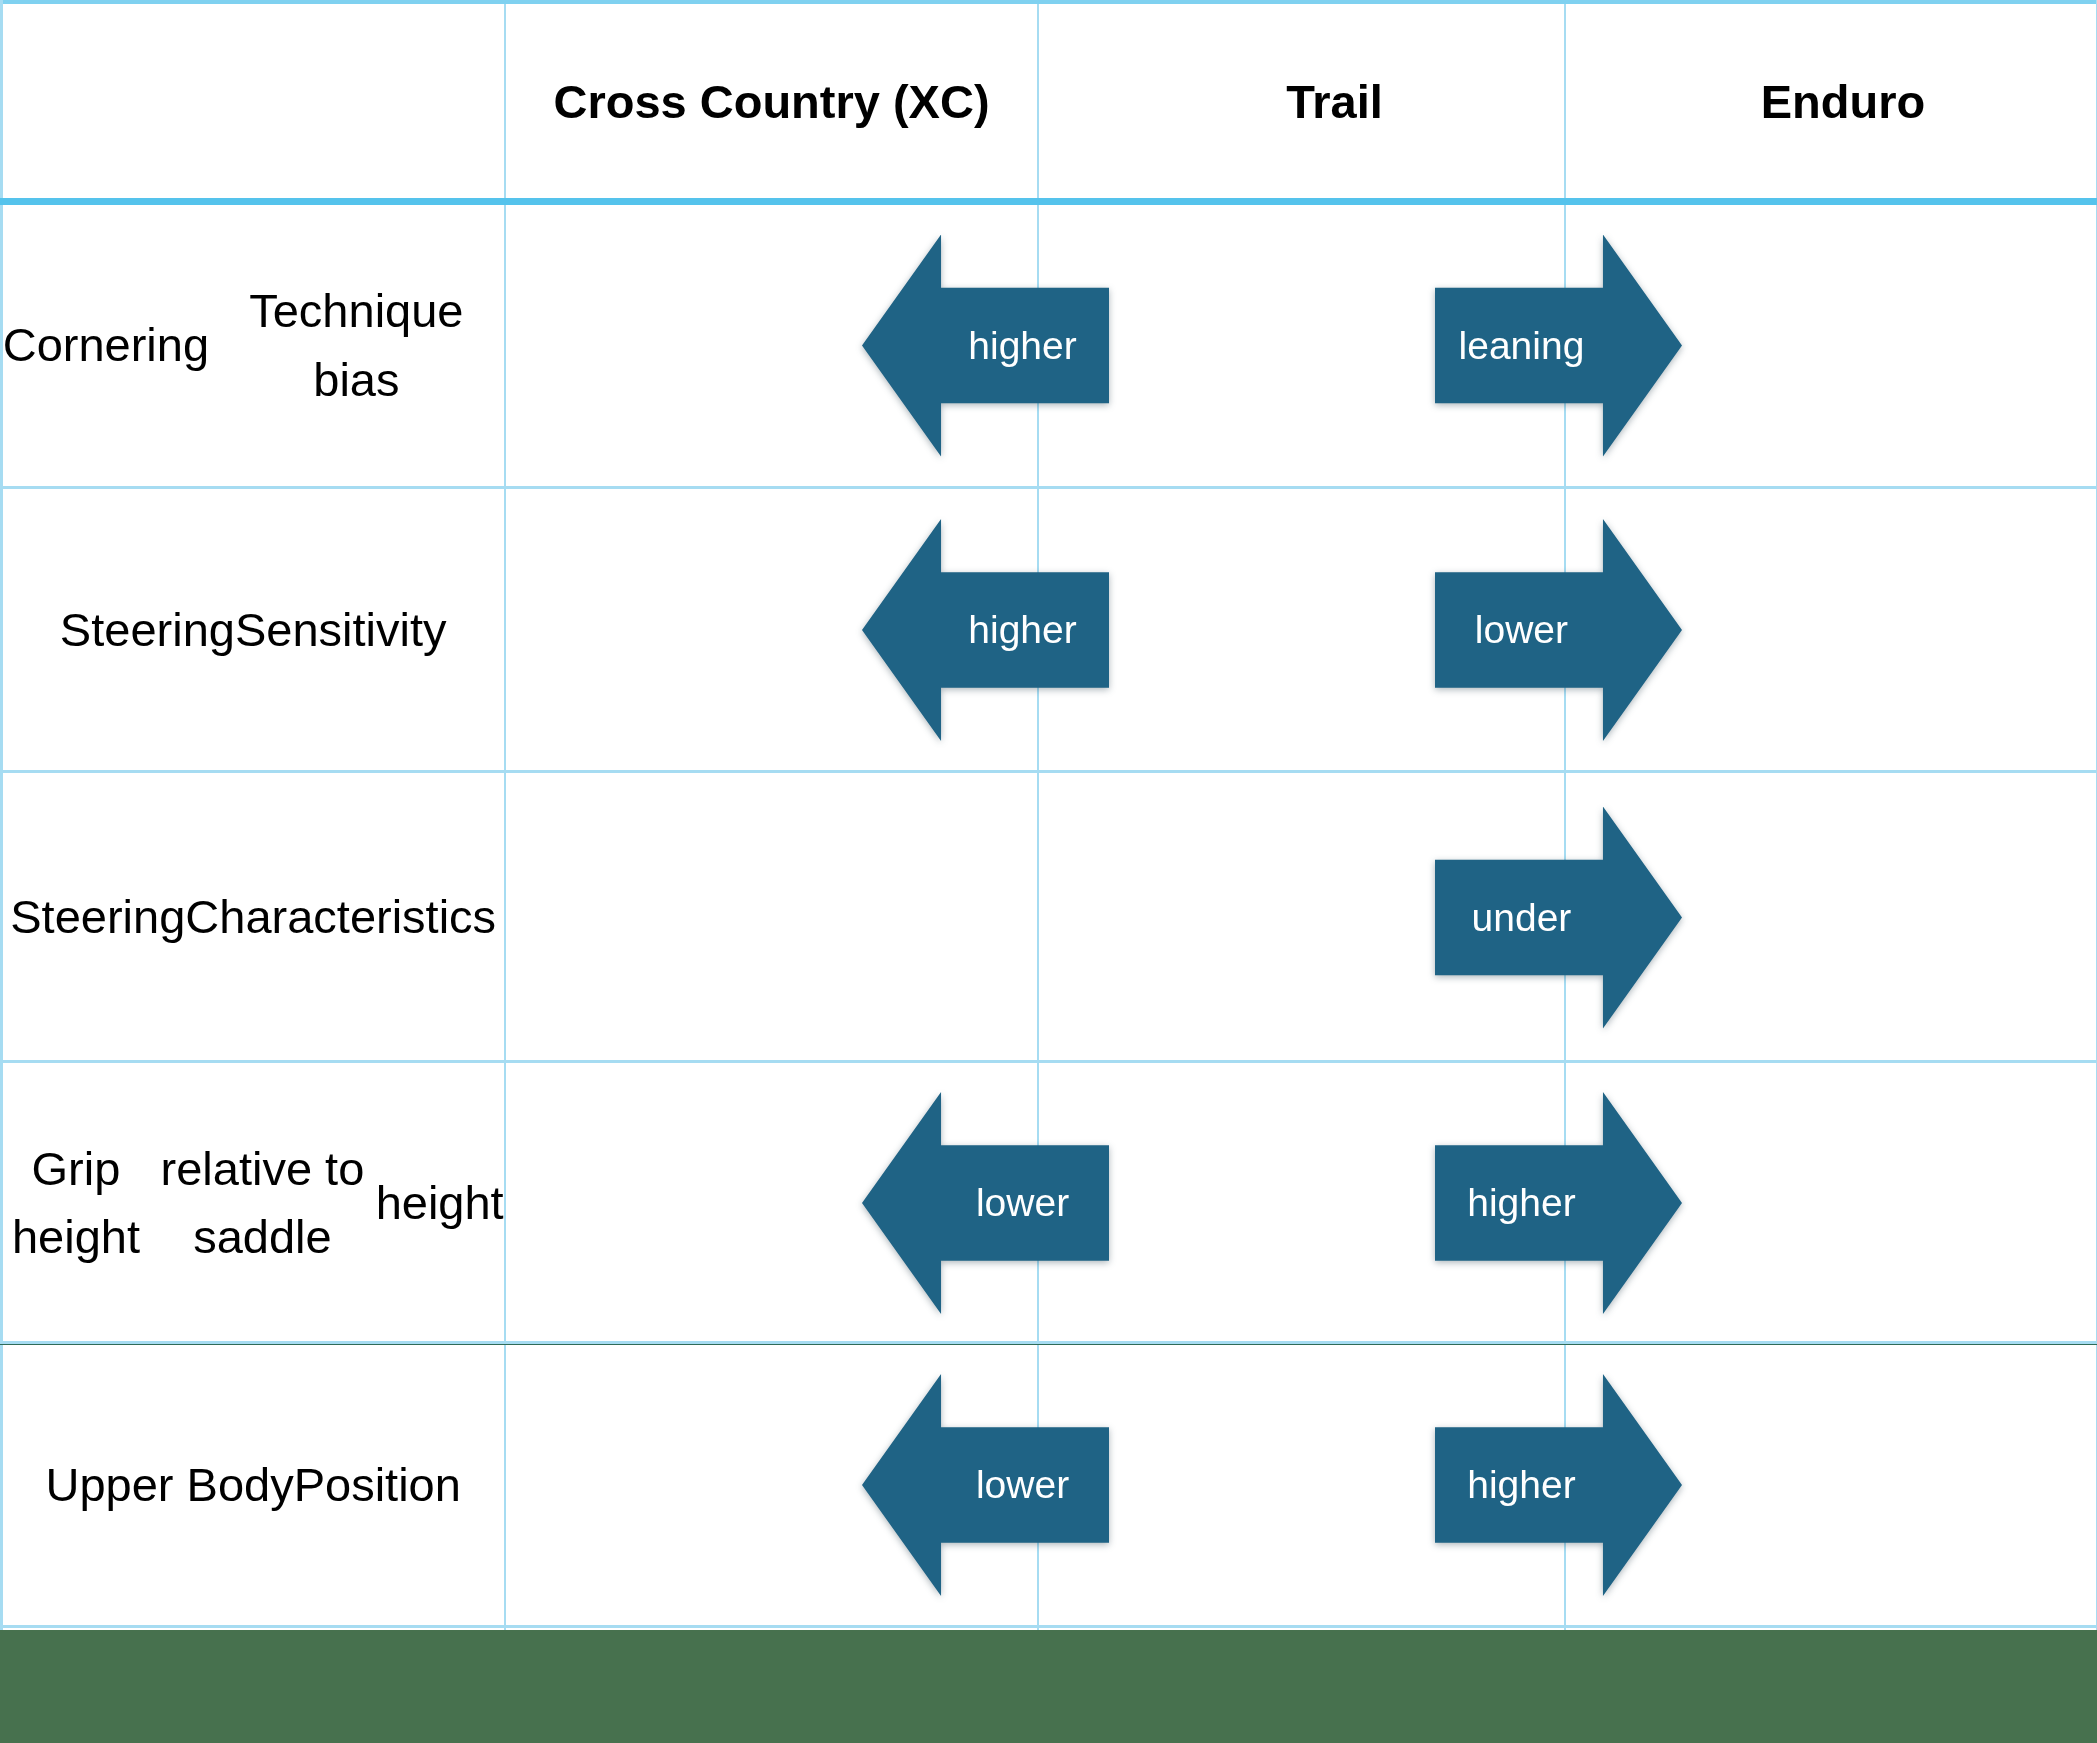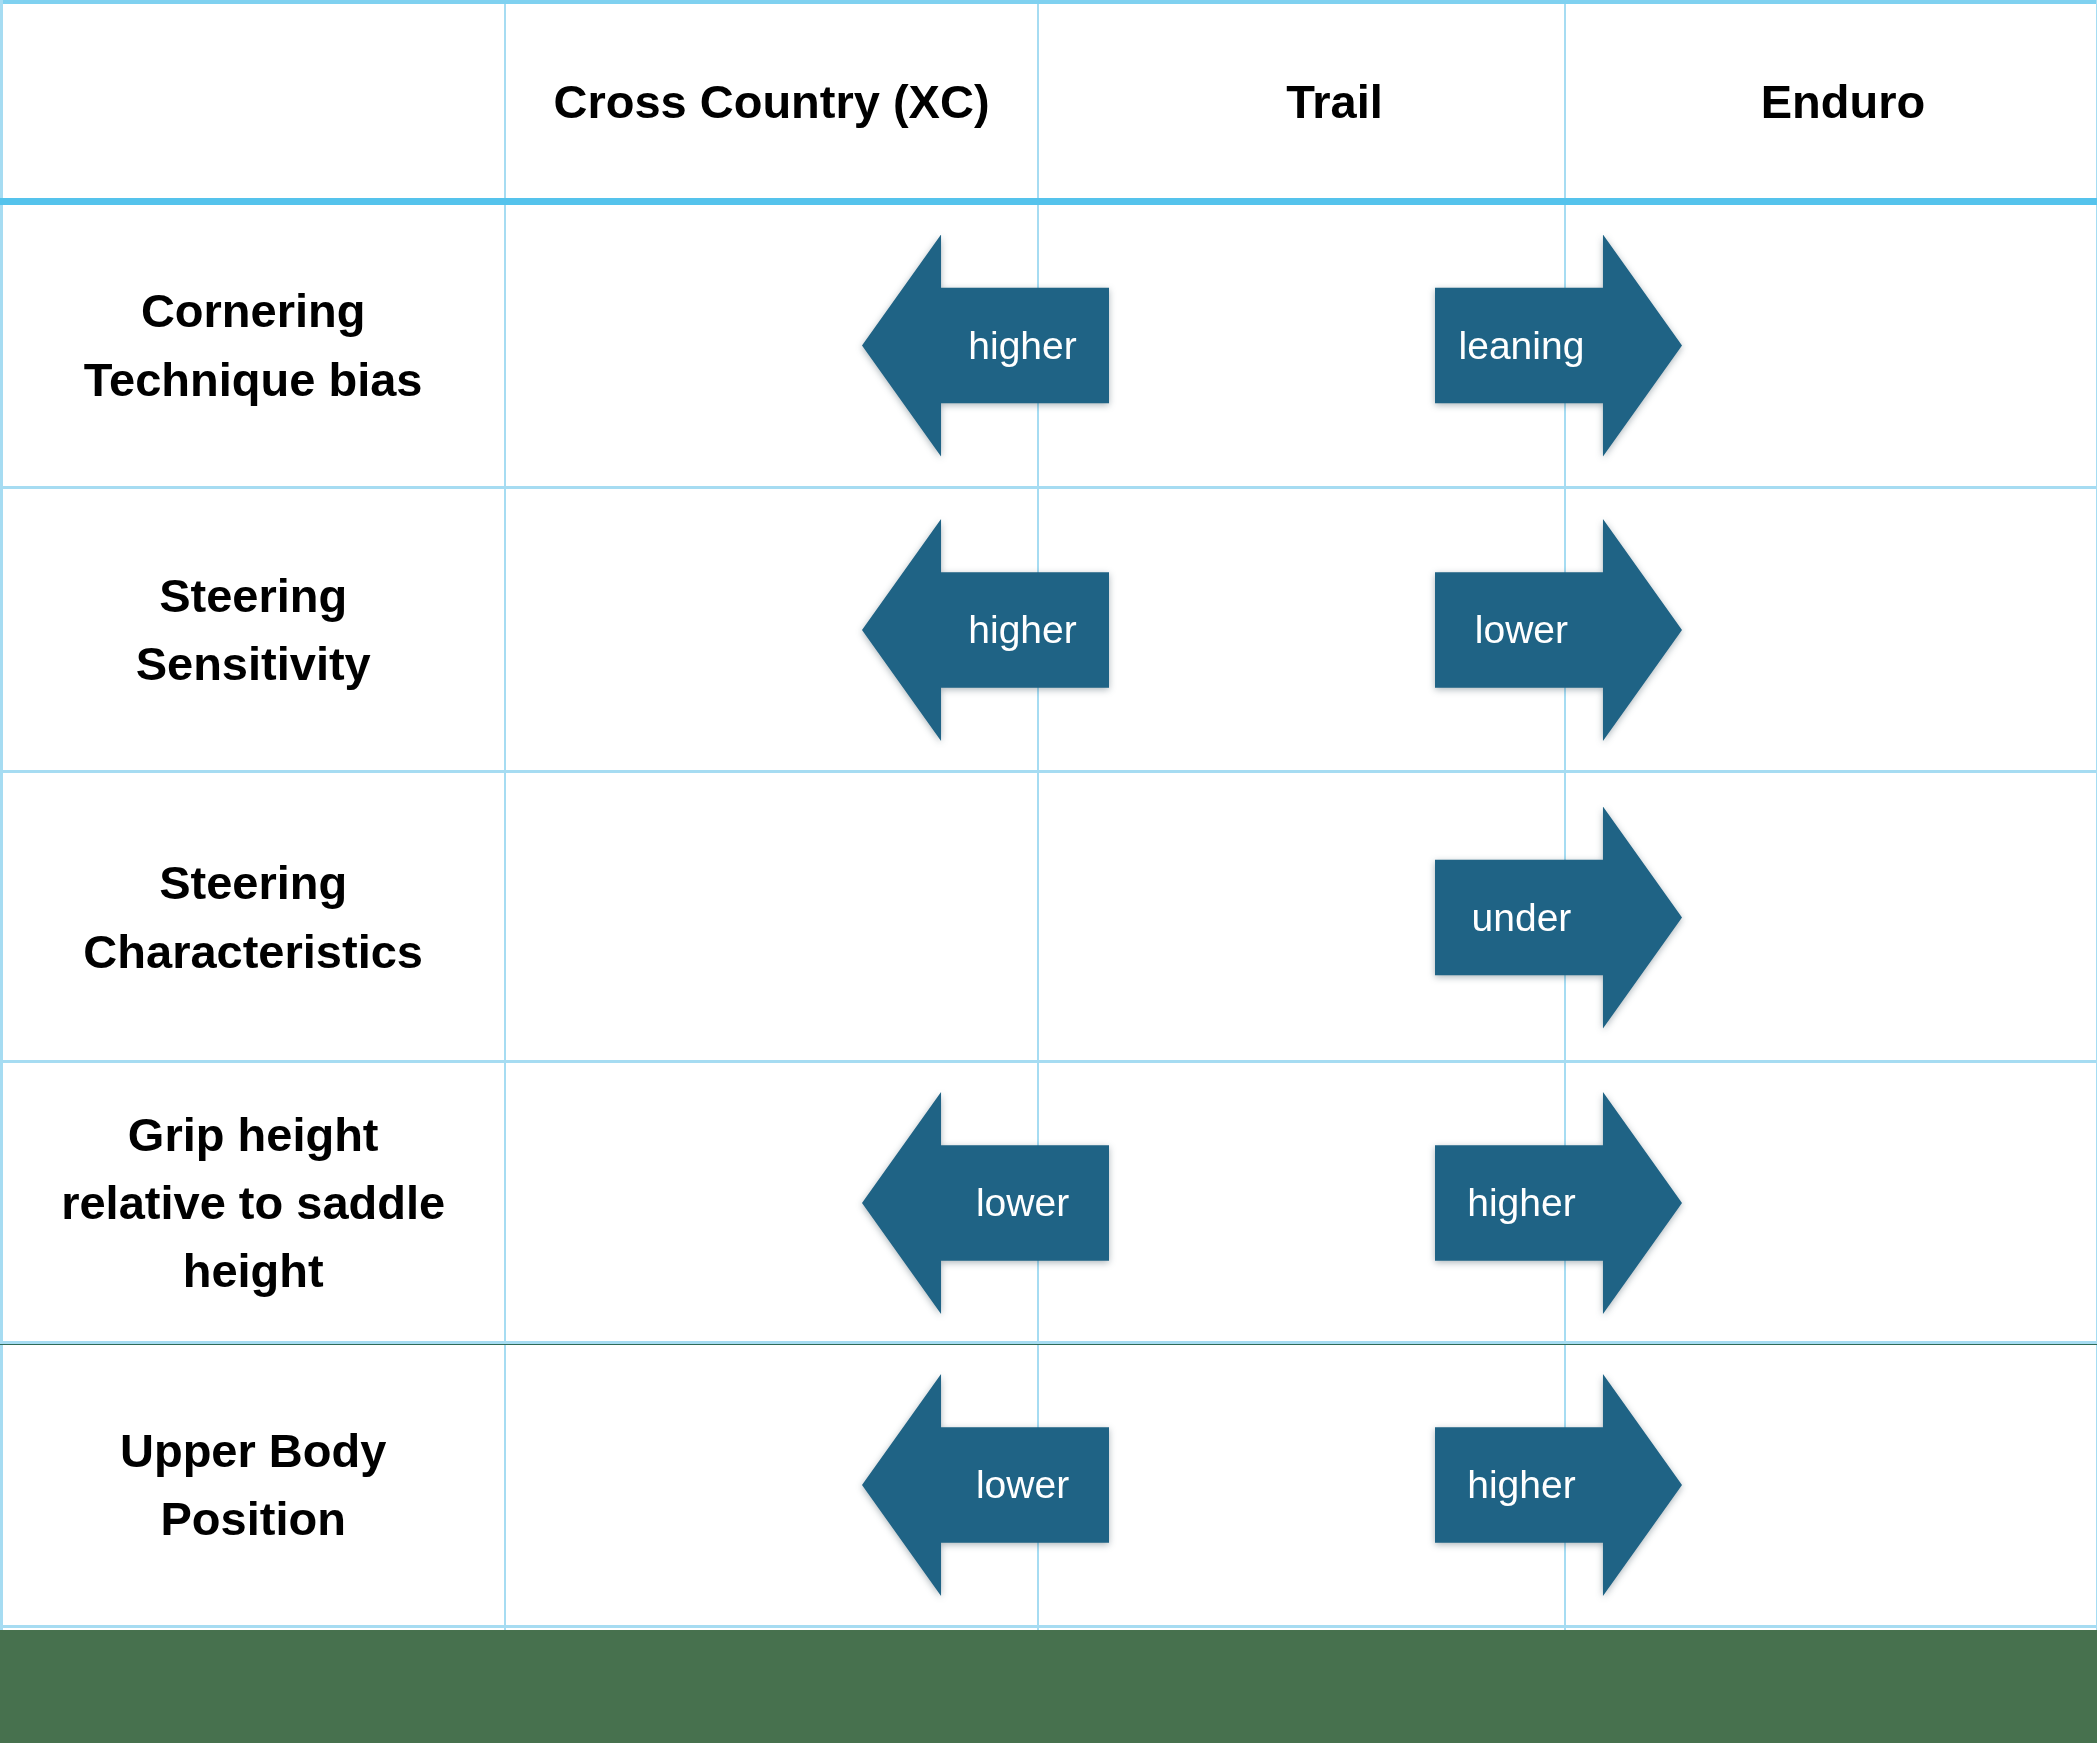--- a/index.html
+++ b/index.html
@@ -59,22 +59,22 @@
   
   .row { position: absolute; left: 0; width: 2097px; z-index: 2; }
   .row-1 { top: 205px;  height: 281px; }
   .row-2 { top: 490px;  height: 280px; }
   .row-3 { top: 775px; height: 285px; }
   .row-4 { top: 1065px; height: 276px; }
   .row-5 { top: 1345px; height: 280px; }
 
   .row-label {
     position: absolute; left: 2.7px; width: 501px; height: 100%;
-    display: flex; flex-direction: column; align-items: center; justify-content: center;
-    font-weight: 700; font-size: 47px; line-height: 1.45; color: var(--text);
+    display: flex; flex-direction: row; align-items: center; justify-content: center;
+    font-weight: 400; font-size: 47px; line-height: 1.45; color: var(--text);
     text-align: center;
   }
   .row-label .line { display: block; }
   .row-label .line:empty { display: none; }
 
   
   .arrow-wrap {
     position: absolute; top: 50%; transform: translateY(-50%);
     width: 247px; height: 222px;
     filter: drop-shadow(0 2.7px 3.8px rgba(20, 45, 60, 0.35));

